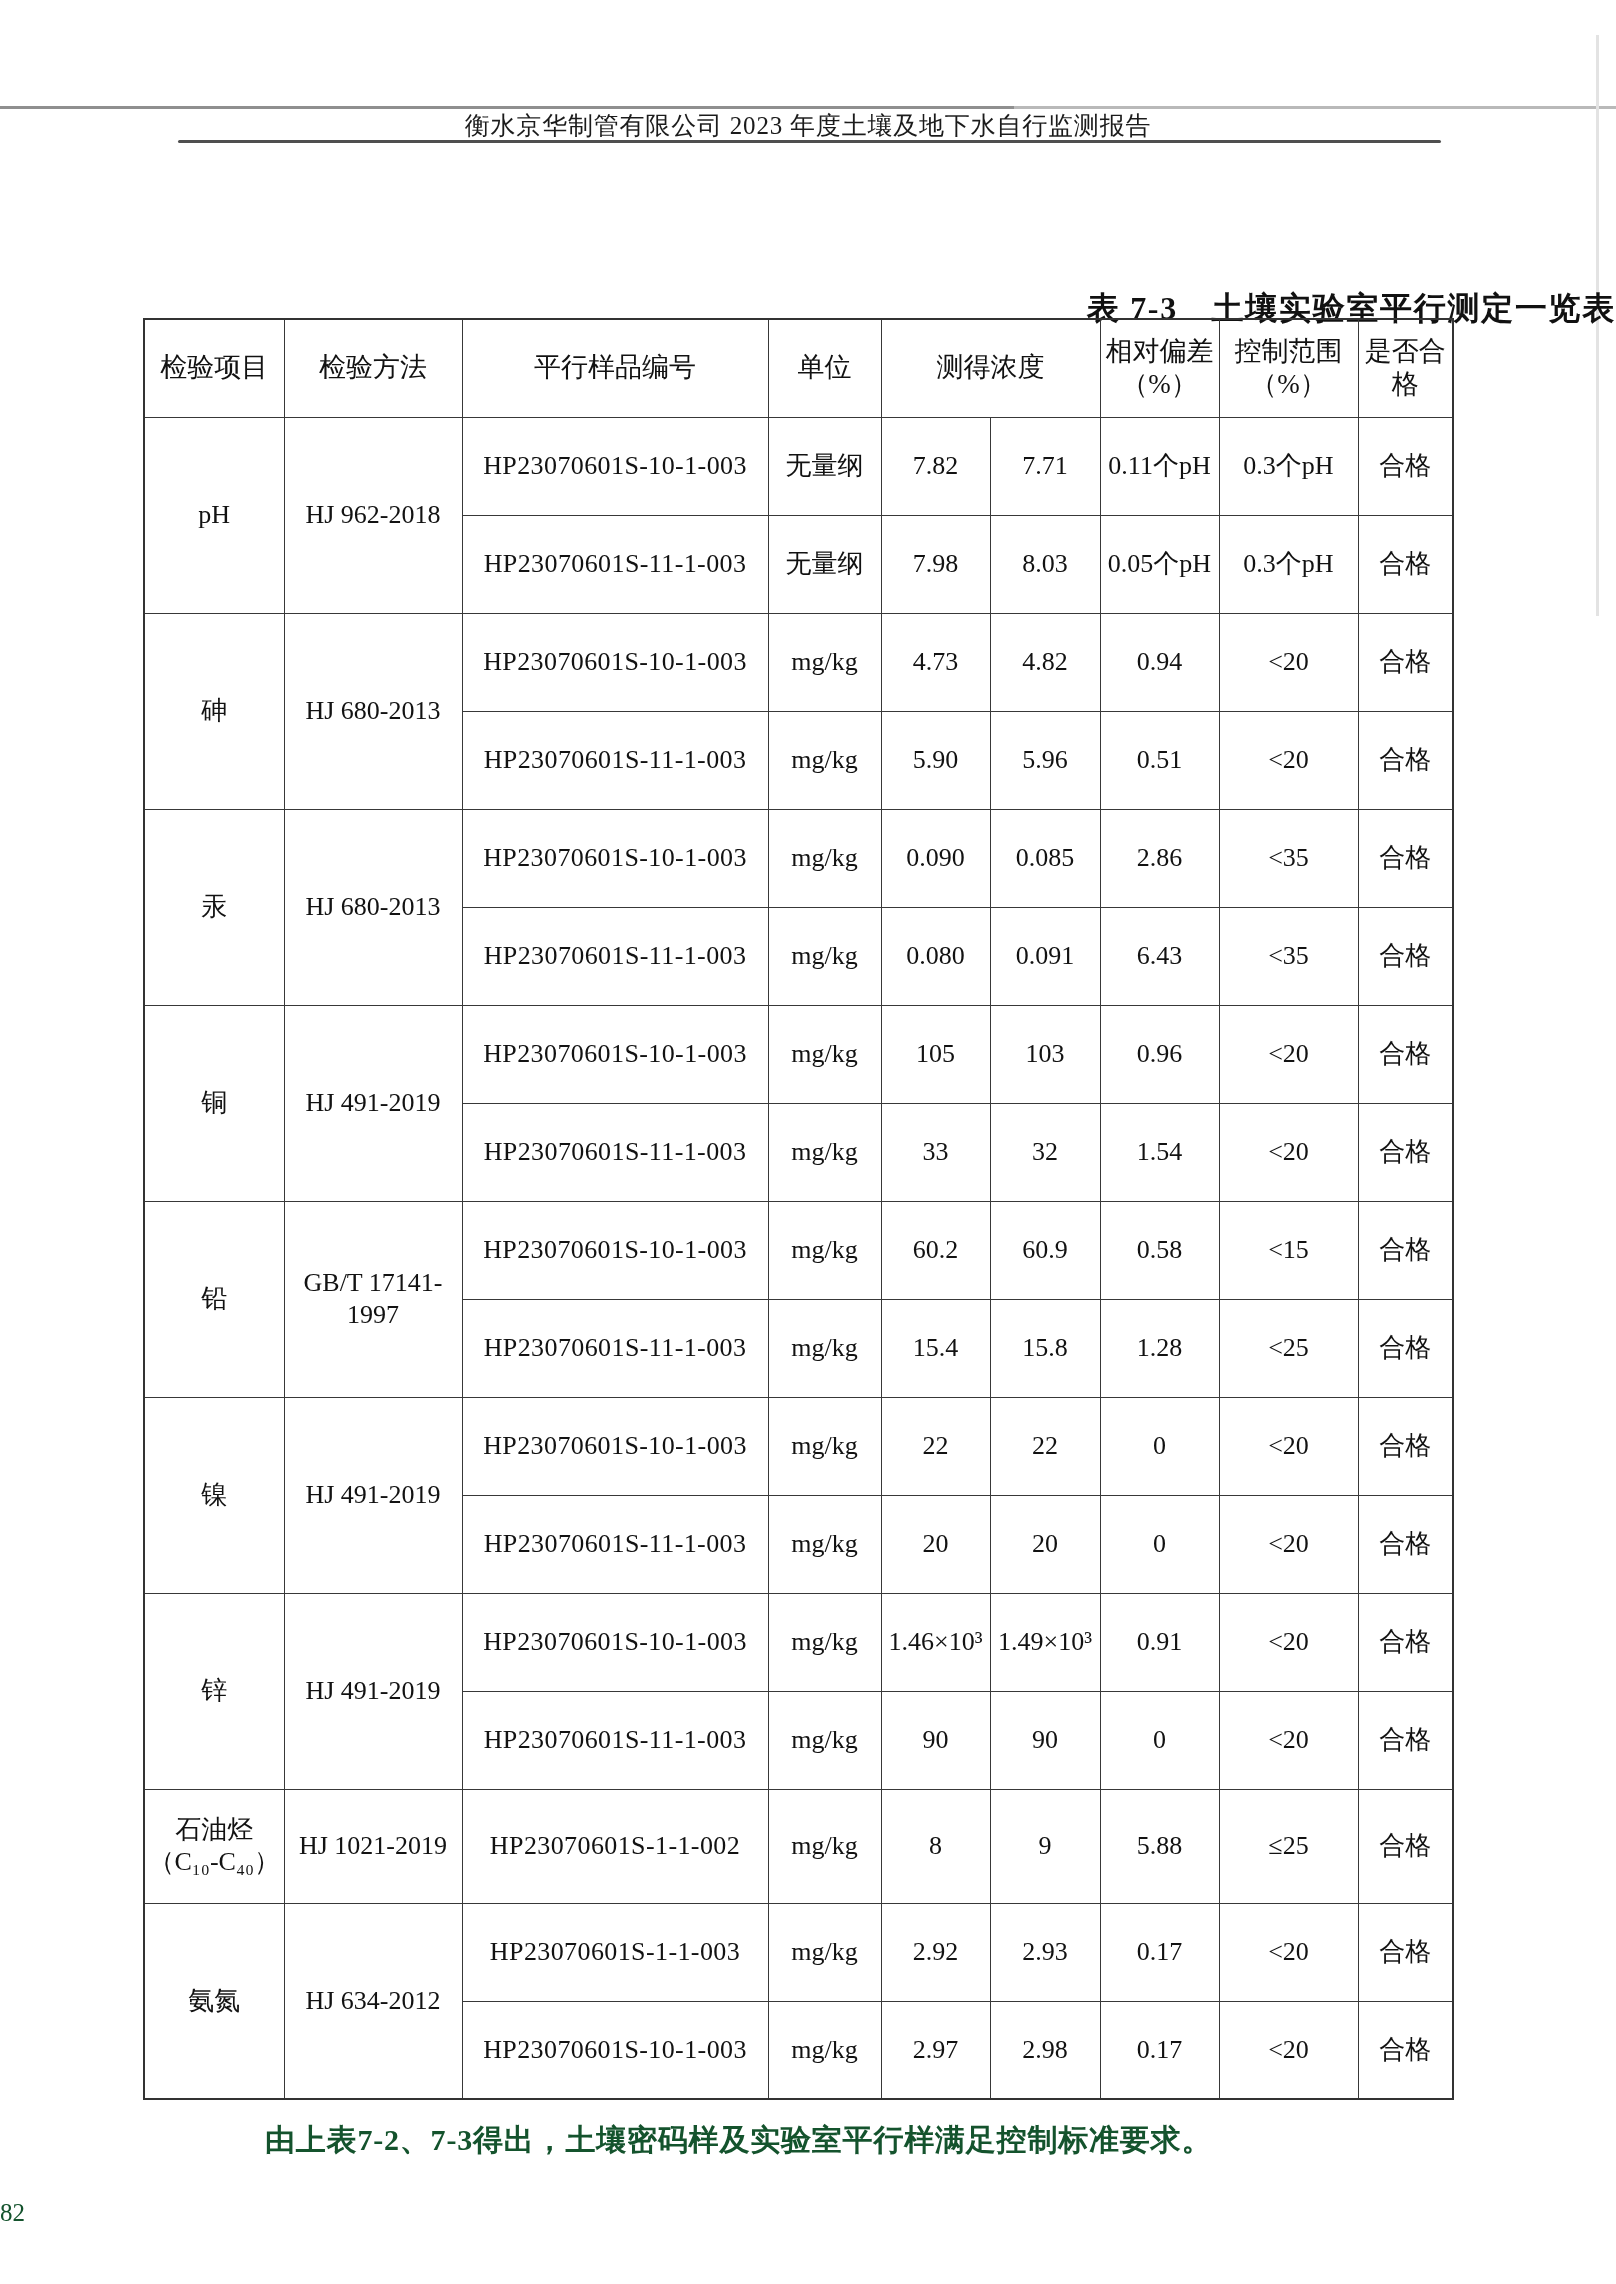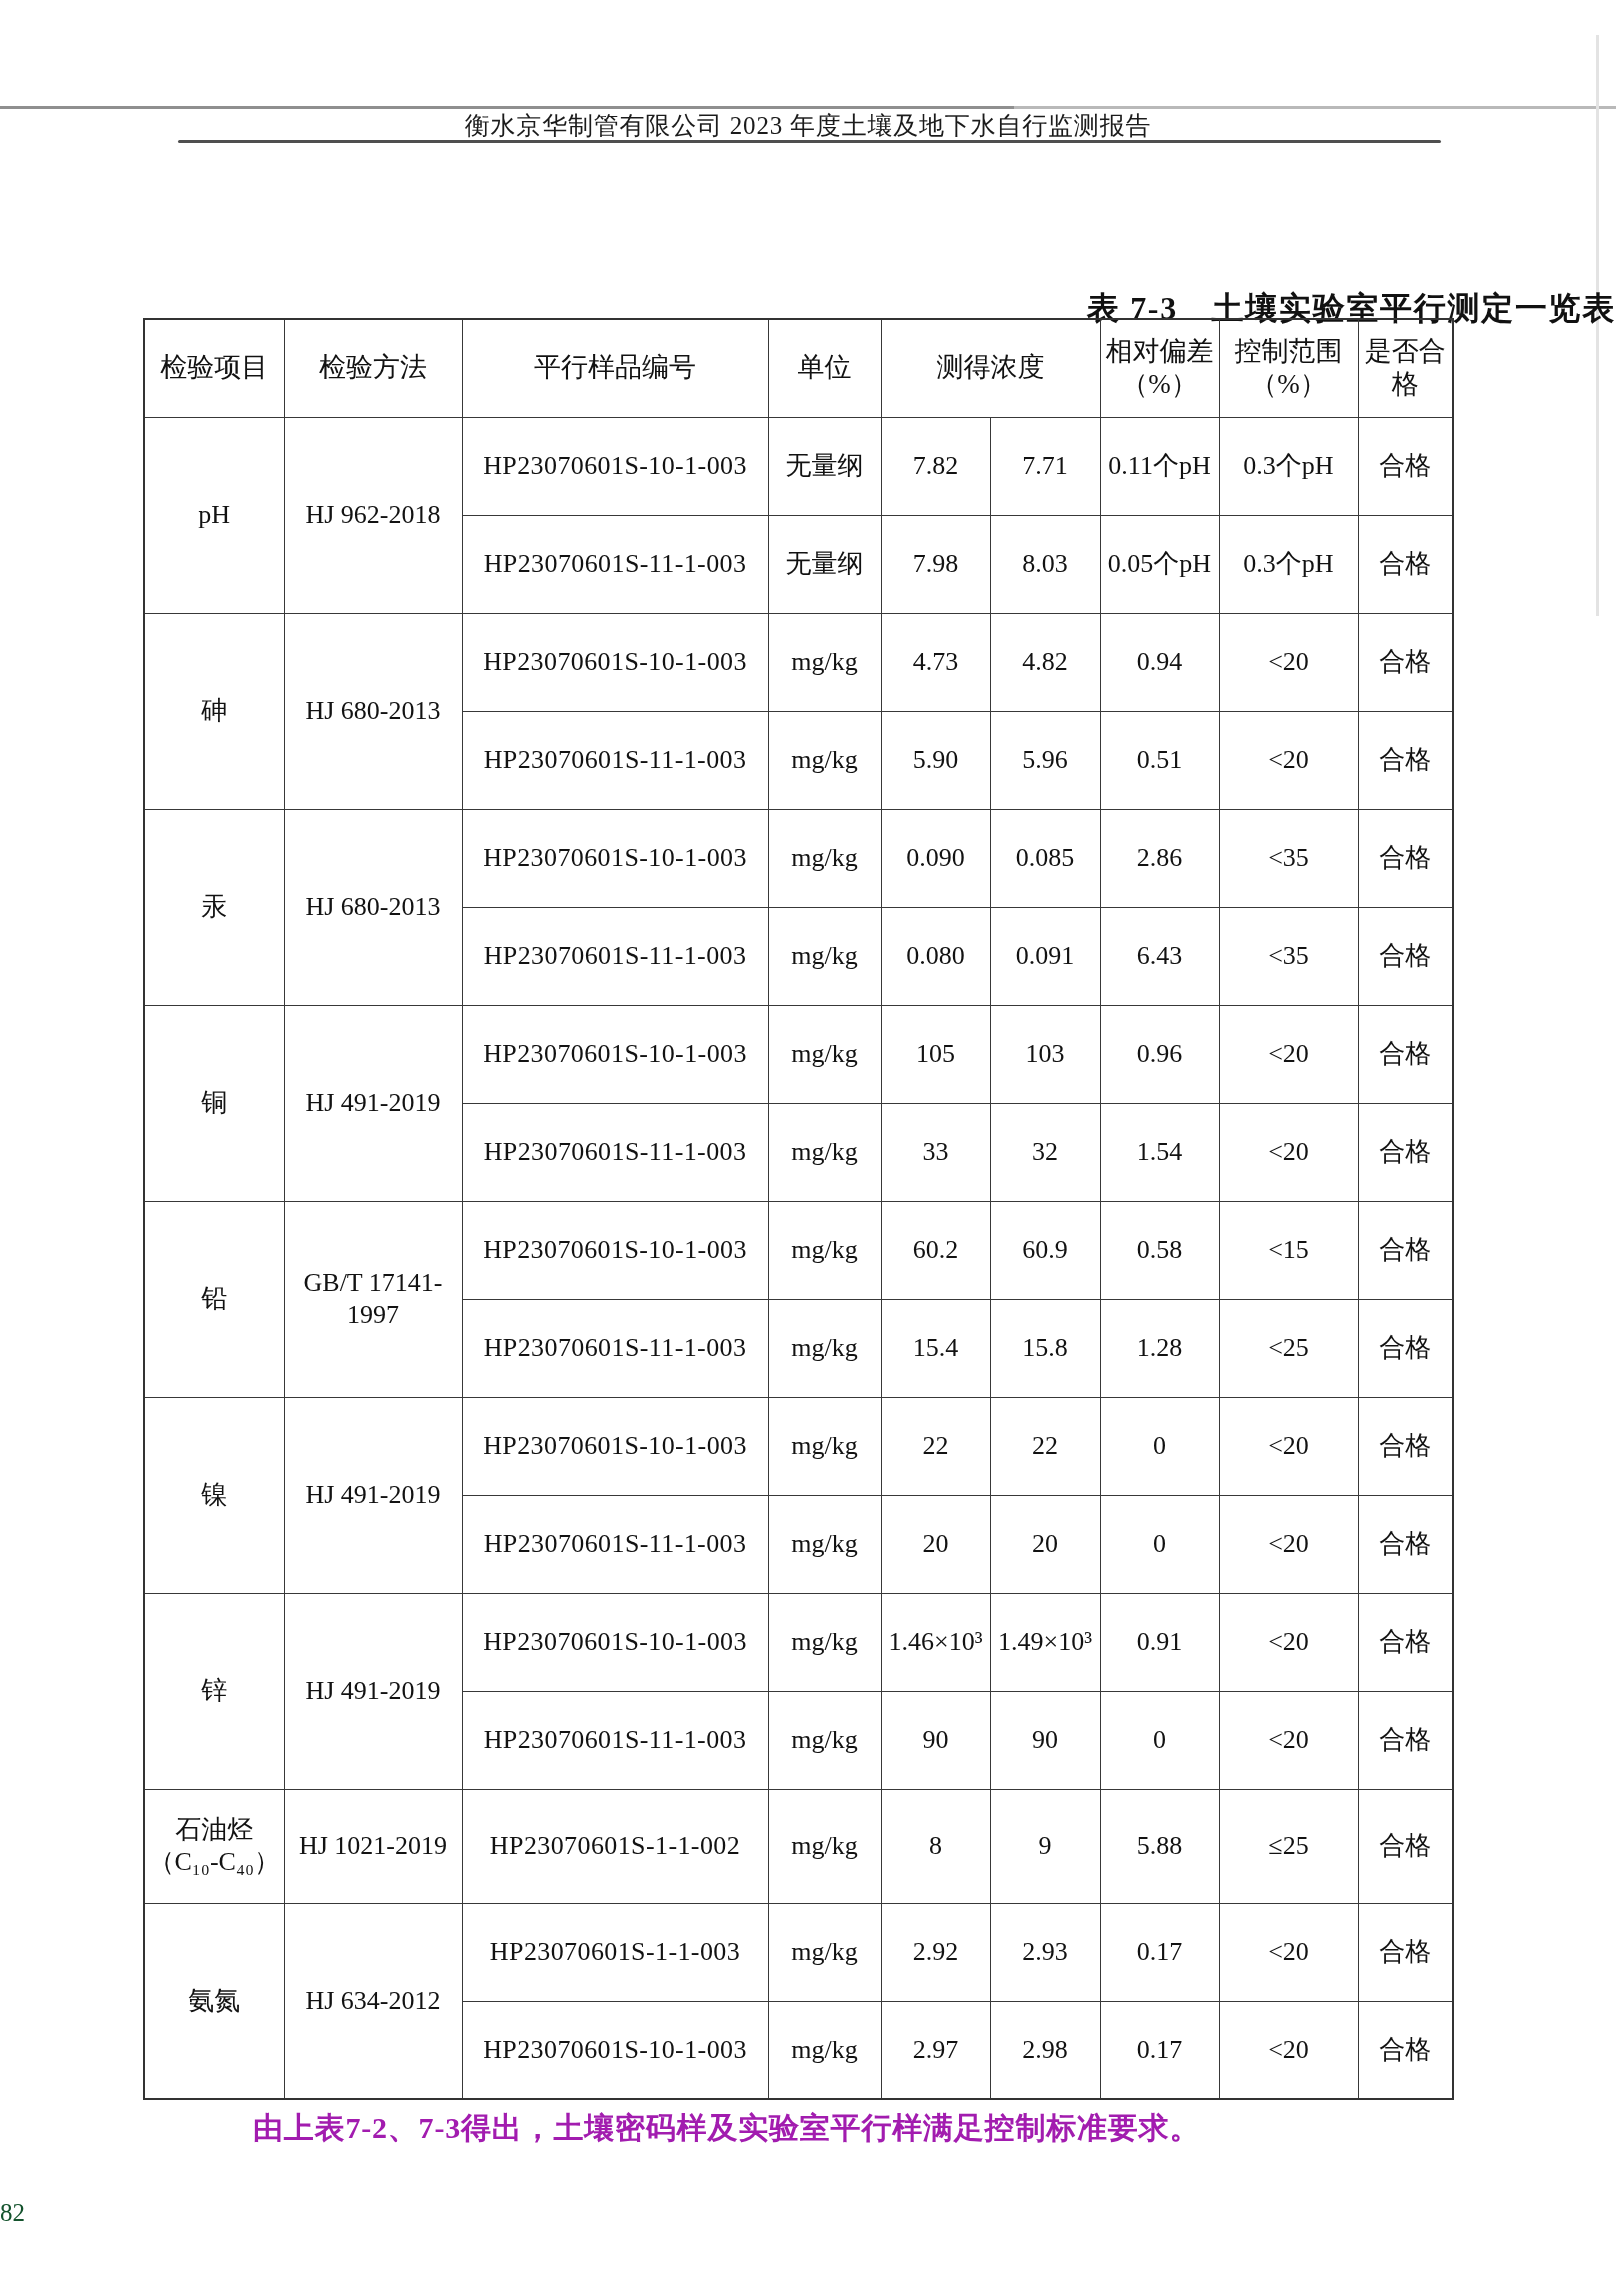--- a/index.html
+++ b/index.html
@@ -42,22 +42,22 @@
   }
   table.ptable{border:2.5px solid #333;padding-left:47px;}
   table.ptable thead tr{height:98px;}
   table.ptable thead th{font-size:27px;}
   table.ptable tbody tr{height:98px;}
   table.ptable tbody tr.tall{height:114px;}
   .hdr-wrap{display:inline-block;max-width:4.15em;}
   td[data-name="sample-cell"]{letter-spacing:0.4px;}
   
   .note{
-    position:absolute;left:253px;top:2108px;width:1179px;margin:0;
-    font-size:30px;font-weight:600;color:#a21caf;letter-spacing:0.8px;
+    position:absolute;left:253px;top:2108px;width:1179px;margin:12px;
+    font-size:30px;font-weight:600;color:#14532d;letter-spacing:0.8px;
   }
   .page-number{
     position:absolute;left:0;top:2199px;width:1616px;
     font-size:25px;color:#14532d;
   }
 </style>
 </head>
 <body>
 
 <div class="page" data-name="document-page">

